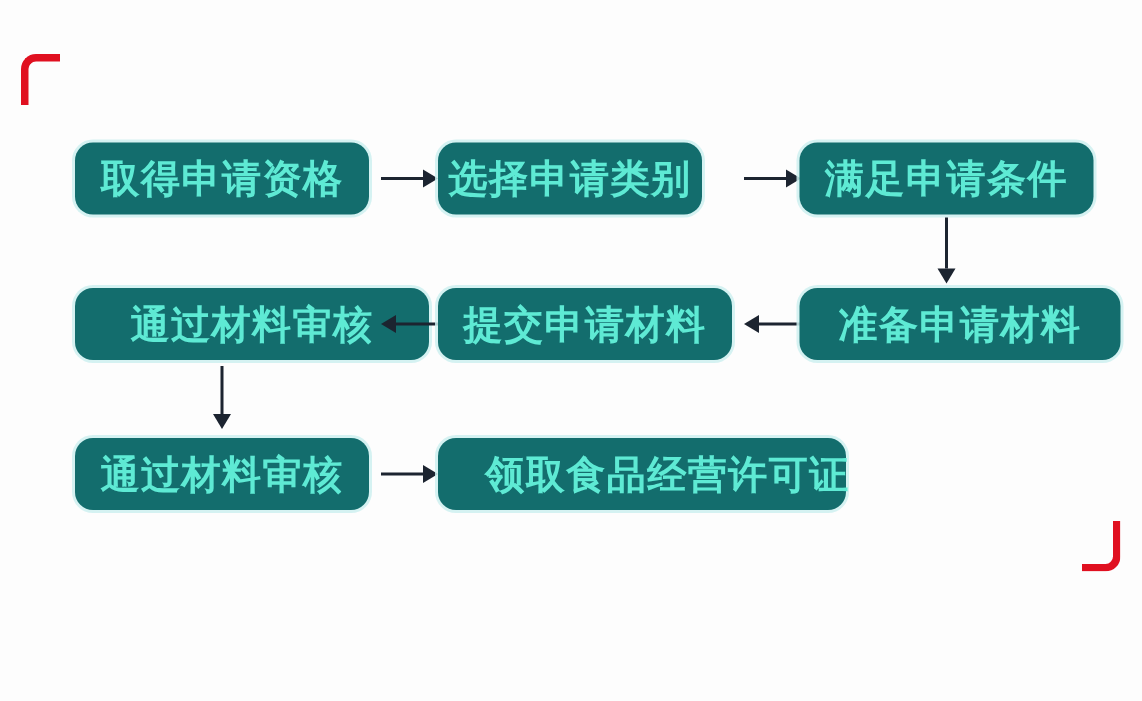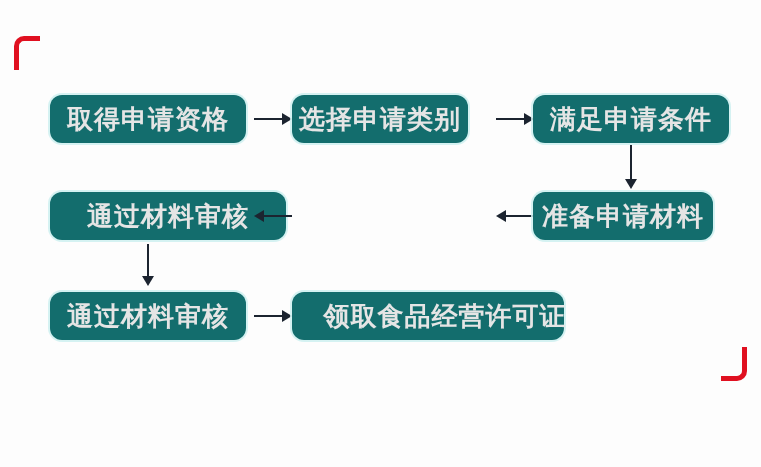--- a/index.html
+++ b/index.html
@@ -40,21 +40,21 @@
     left: 721px;
     top: 347px;
     border-width: 0 5px 5px 0;
     border-bottom-right-radius: 10px;
   }
 
   
   .node {
     position: absolute;
     background: #136d6d;
-    color: #e5e5e5;
+    color: #5eead4;
     border-radius: 12px;
     display: flex;
     align-items: center;
     justify-content: center;
     font-weight: bold;
     font-size: 26px;
     letter-spacing: 1px;
     height: 48px;
     box-sizing: border-box;
     box-shadow: 0 0 0 2px rgba(206, 240, 240, 0.85);
@@ -148,27 +148,30 @@
 
   <div class="node" style="left:50px;  top:192px; width:236px;">
     <span class="node-label">通过材料审核</span>
   </div>
 
   <div class="arrow-h left" style="left:254px; top:208px; width:38px;">
     <div class="head"></div>
       <div class="shaft"></div>
   </div>
 
+  <div class="node" style="left:292px; top:192px; width:196px;">
+    <span class="node-label">提交申请材料</span>
+  </div>
 
   <div class="arrow-h left" style="left:496px; top:208px; width:38px;">
     <div class="head"></div>
       <div class="shaft"></div>
   </div>
 
-  <div class="node" style="left:533px; top:192px; width:180px;">
+  <div class="node" style="left:533px; top:192px; width:214px;">
     <span class="node-label">准备申请材料</span>
   </div>
 
   <div class="arrow-v" style="left:140px; top:244px; height:42px;">
     <div class="shaft"></div>
       <div class="head"></div>
   </div>
 
   <div class="node" style="left:50px;  top:292px; width:196px;">
     <span class="node-label">通过材料审核</span>

